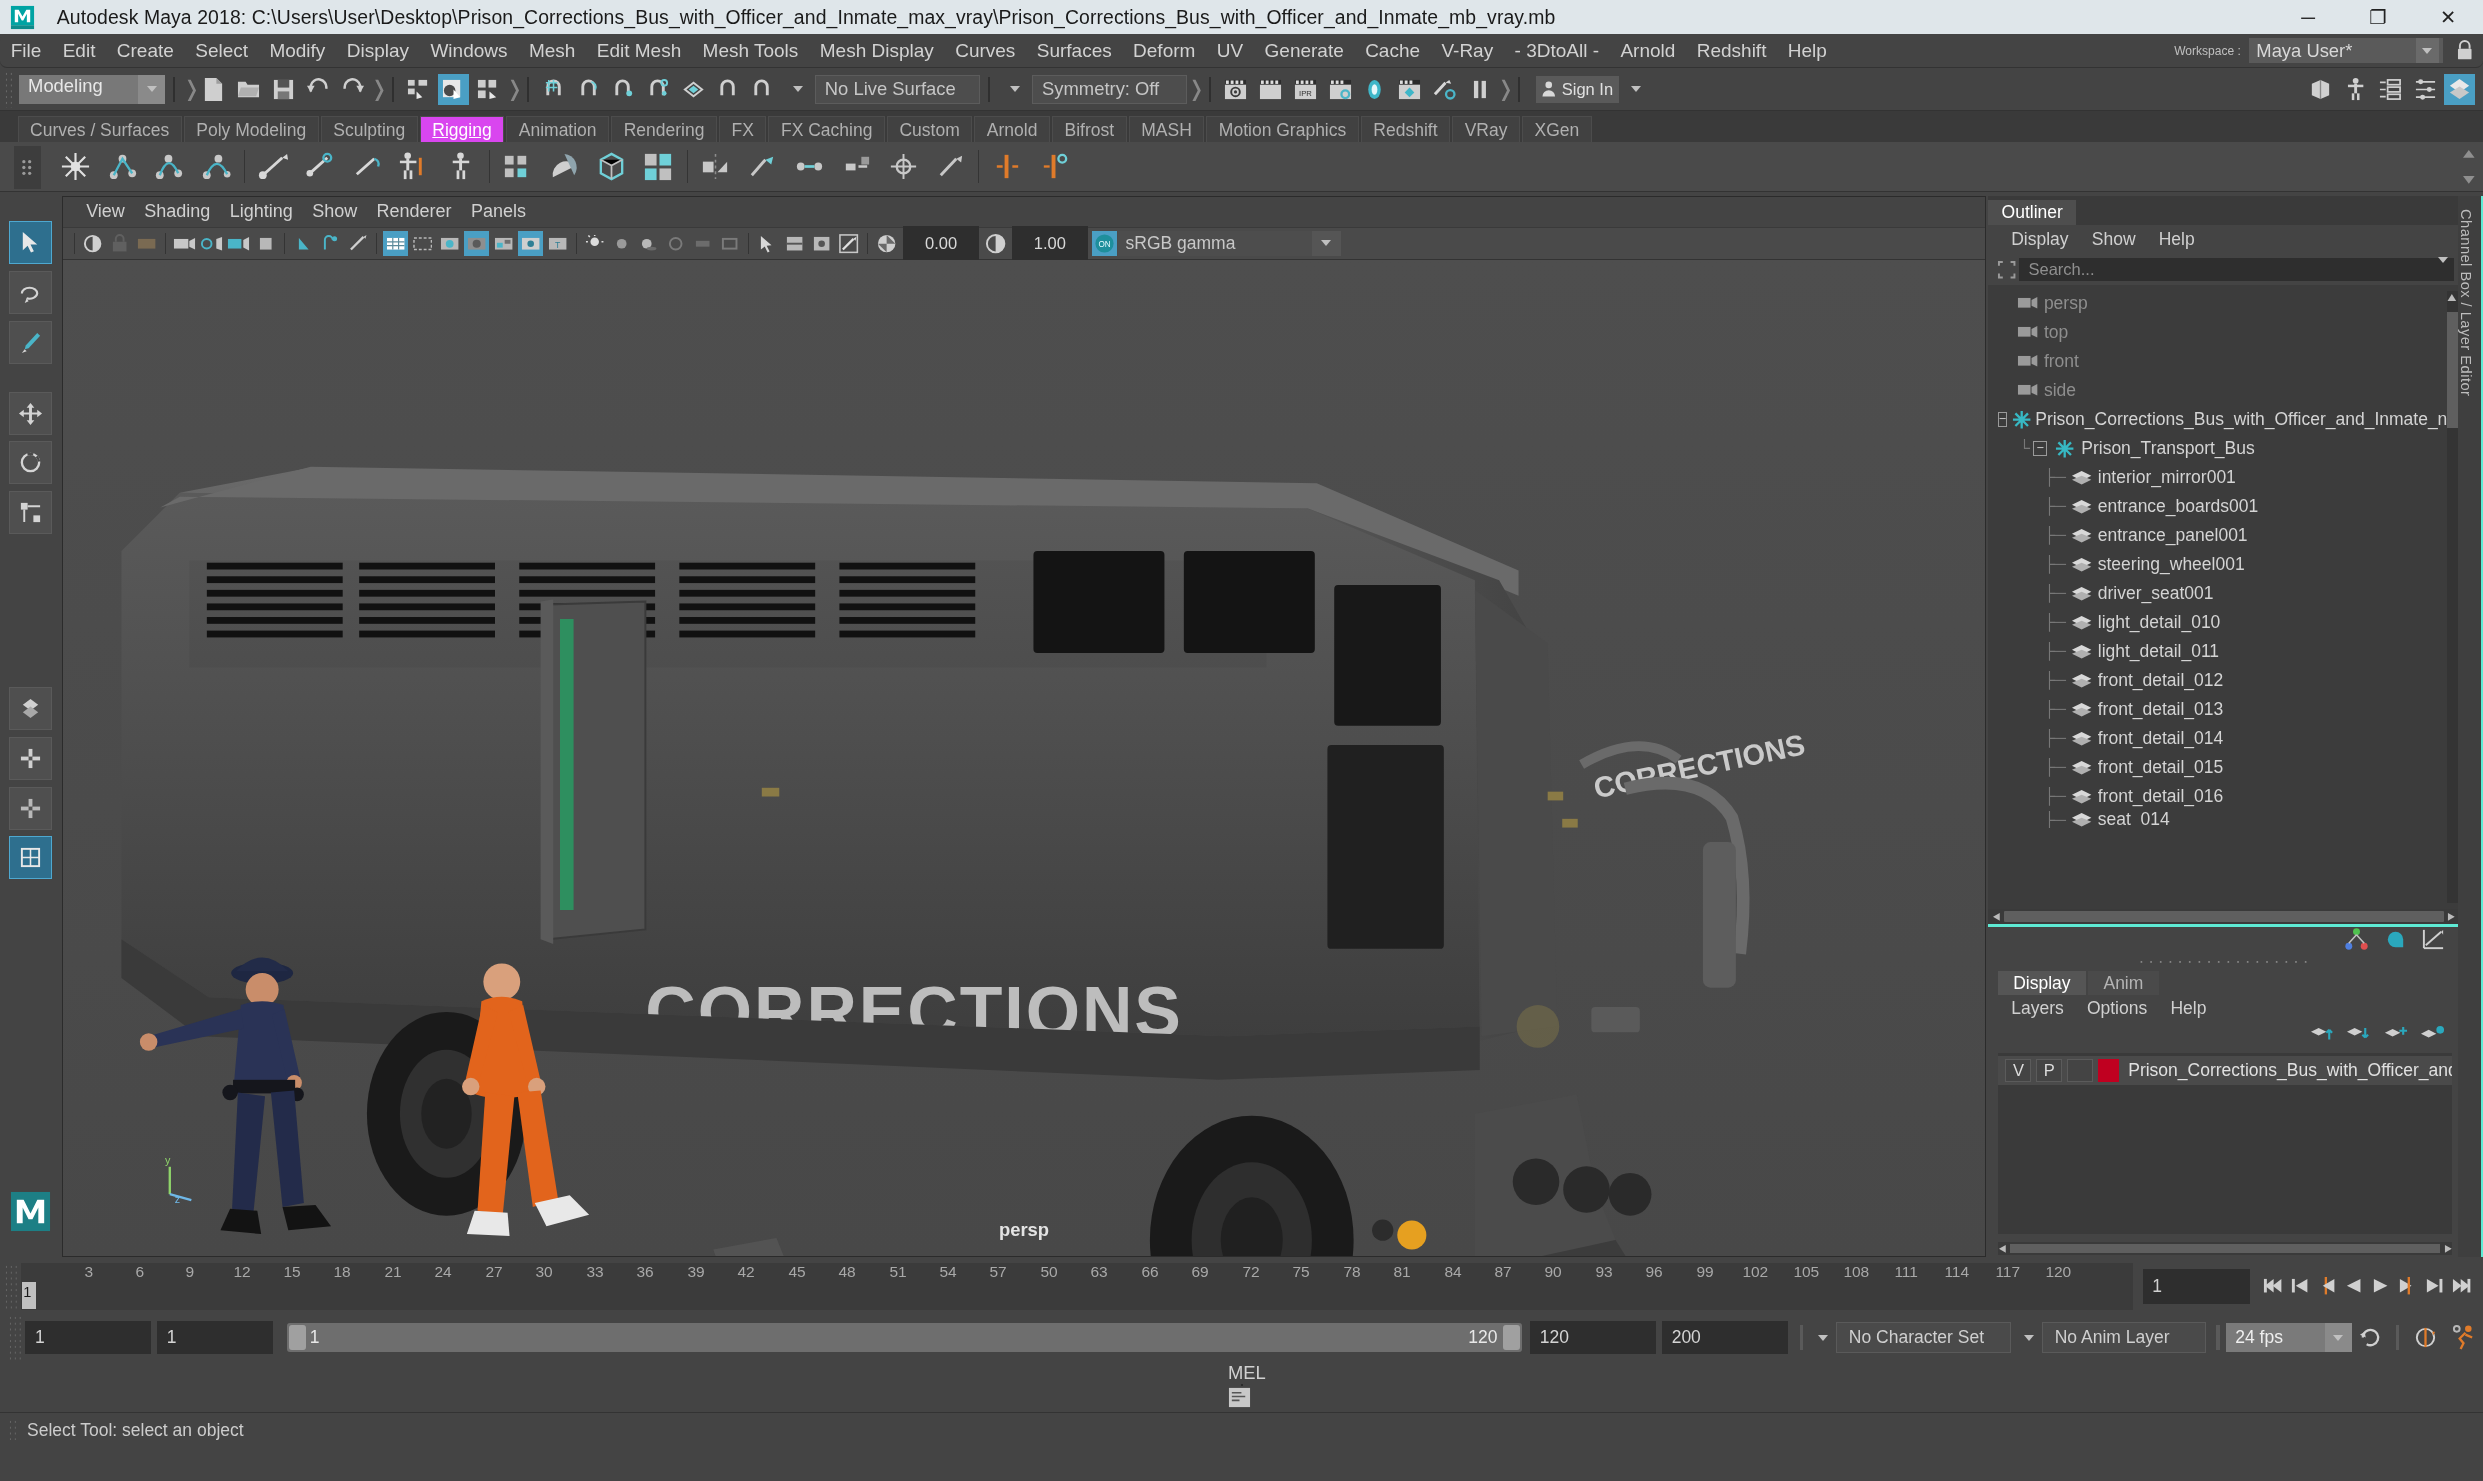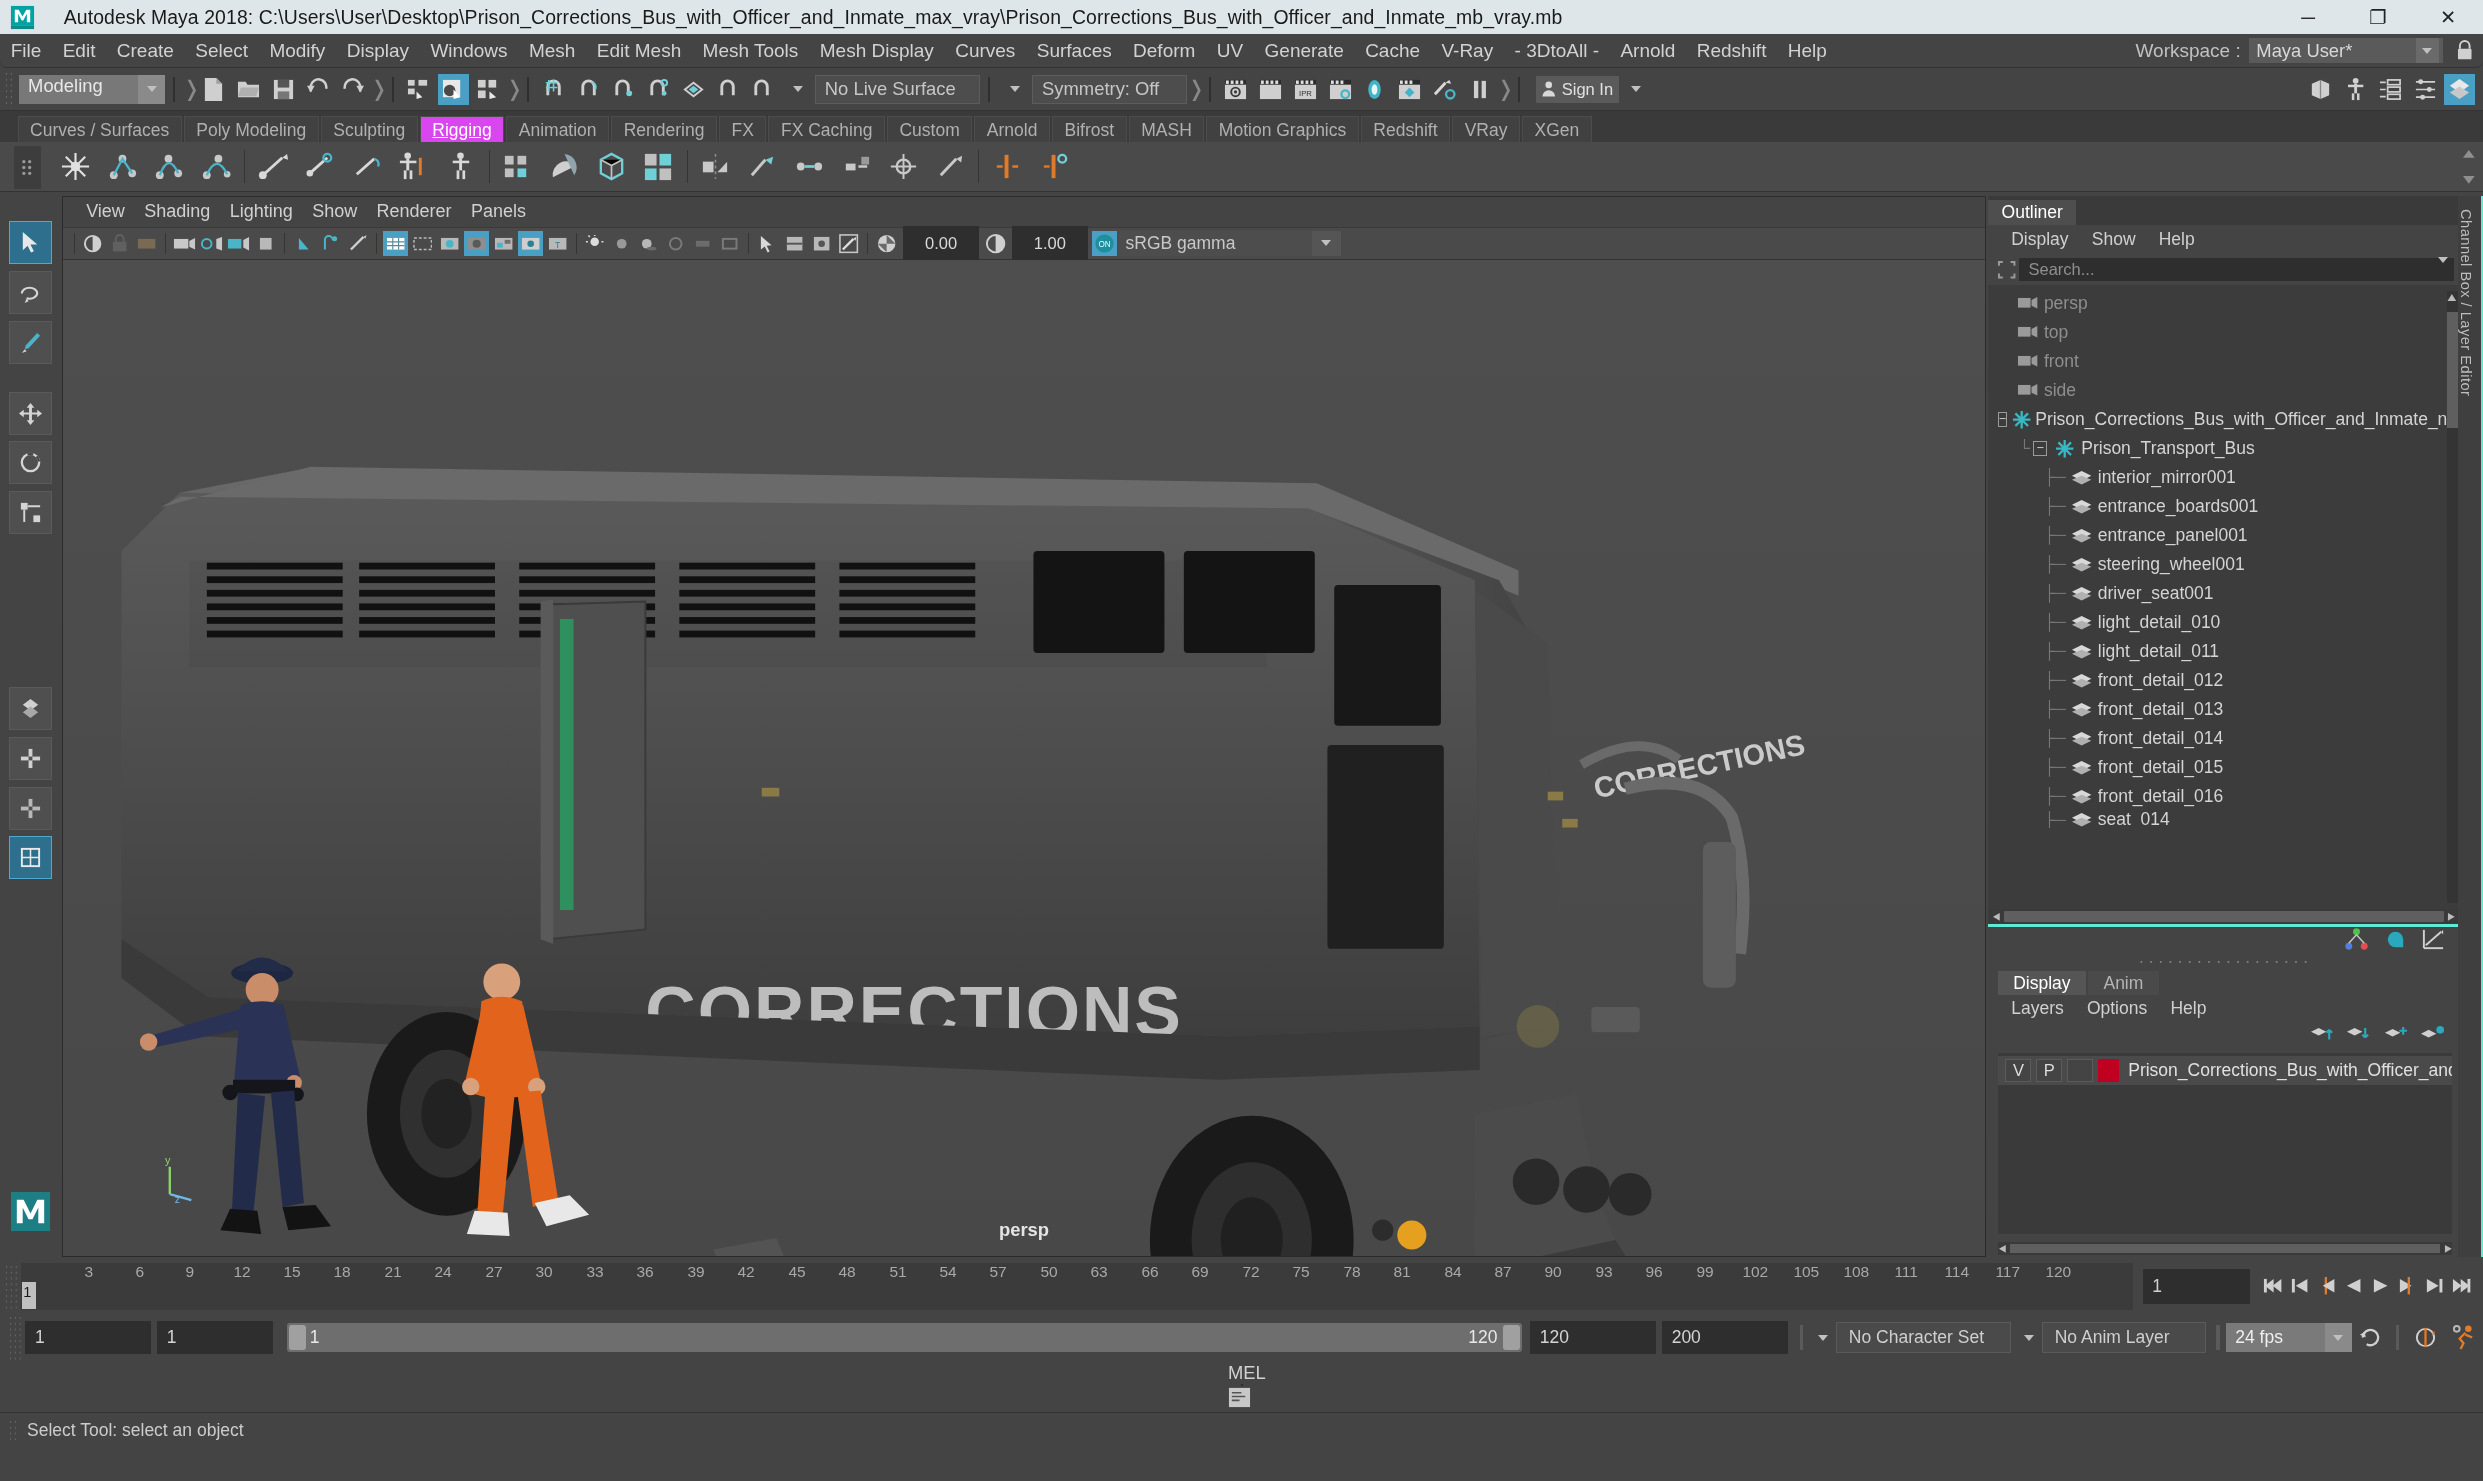--- a/index.html
+++ b/index.html
@@ -6,32 +6,32 @@
   html,body { width:2483px; height:1482px; overflow:hidden;
               font-family:"Liberation Sans", sans-serif; background:#444; }
   body { font-size:18.4px; color:#c8c8c8; }
 
   
   .titlebar { height:34px; background:#dfe6ea; display:flex; align-items:center;
               color:#1a1a1a; font-size:19.4px; }
   .tb-logo { width:33px; height:33px; margin-left:5.8px; display:flex;
              align-items:center; justify-content:center; }
   .tb-logo svg{display:block;}
-  .tb-title { margin-left:25px; white-space:nowrap; letter-spacing:0.1px; }
+  .tb-title { margin-left:18px; white-space:nowrap; letter-spacing:0.1px; }
   .tb-spacer { flex:1; }
   .tb-btn { width:70px; height:34px; display:flex; align-items:center;
             justify-content:center; color:#222; font-size:19.4px; }
 
   
   .menubar { height:34px; background:#444444; display:flex; align-items:center;
              border-bottom:1px solid #333;border-radius:7px; }
   .menubar .mi { padding:0 10.7px; height:34px; line-height:34px; font-size:19px;
                  color:#d2d2d2; white-space:nowrap; }
   .ws-wrap { display:flex; align-items:center; margin-left:auto; padding-right:5.8px; }
-  .ws-label { font-size:19px; color:#c0c0c0; margin-right:7.8px; }
+  .ws-label { font-size:12px; color:#c0c0c0; margin-right:7.8px; }
   .ws-combo { width:194px; height:25px; background:#5a5a5a; display:flex;
               align-items:center; padding-left:7.8px; font-size:18.4px; color:#d8d8d8;
               position:relative; }
   .ws-combo .arrow { position:absolute; right:3.9px; top:0; height:25px; width:23px;
               background:#6a6a6a; display:flex; align-items:center; justify-content:center;}
   .lock-ic { width:25px; height:25px; margin-left:9.7px; display:flex; align-items:center;
              justify-content:center;}
 
   
   .statusline { height:43px; background:#444444; display:flex; align-items:center;

